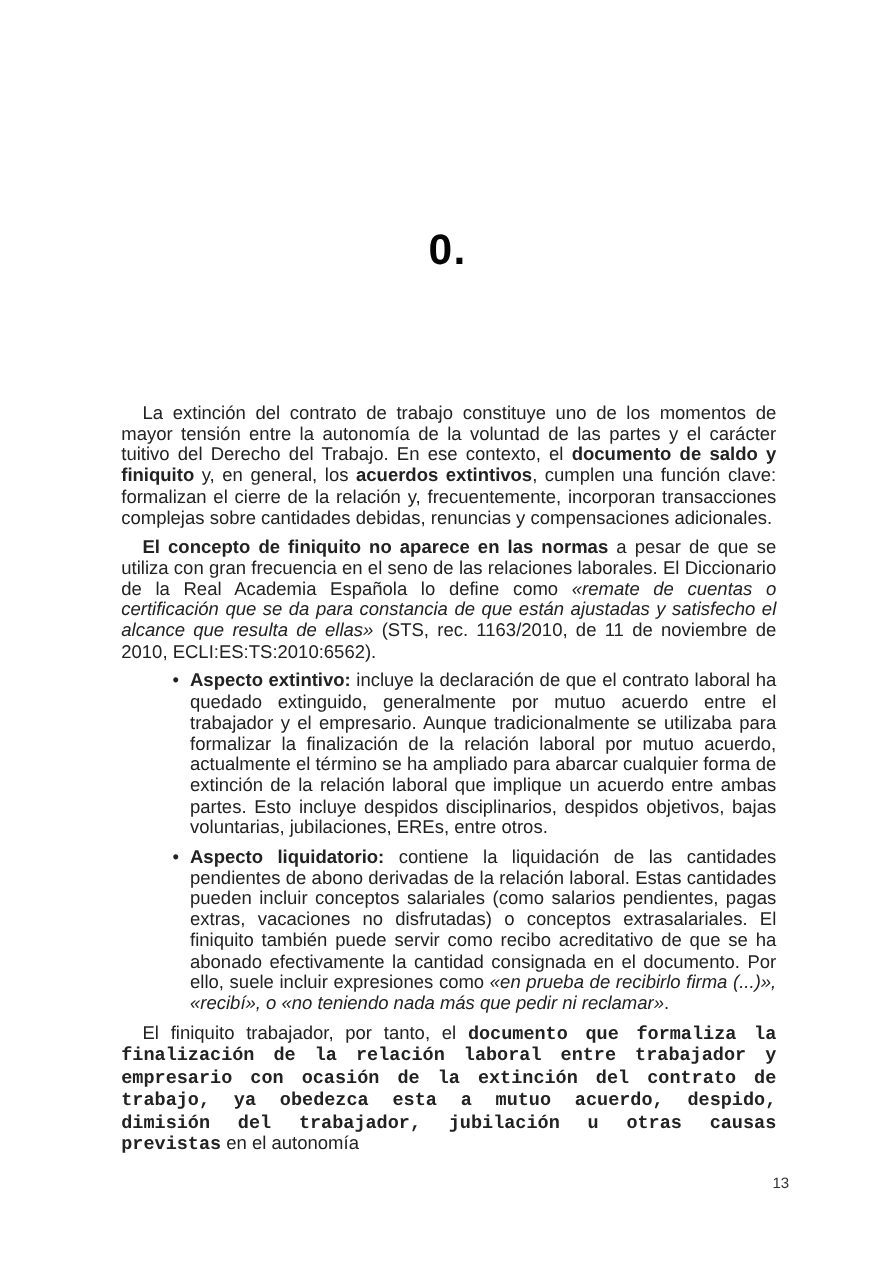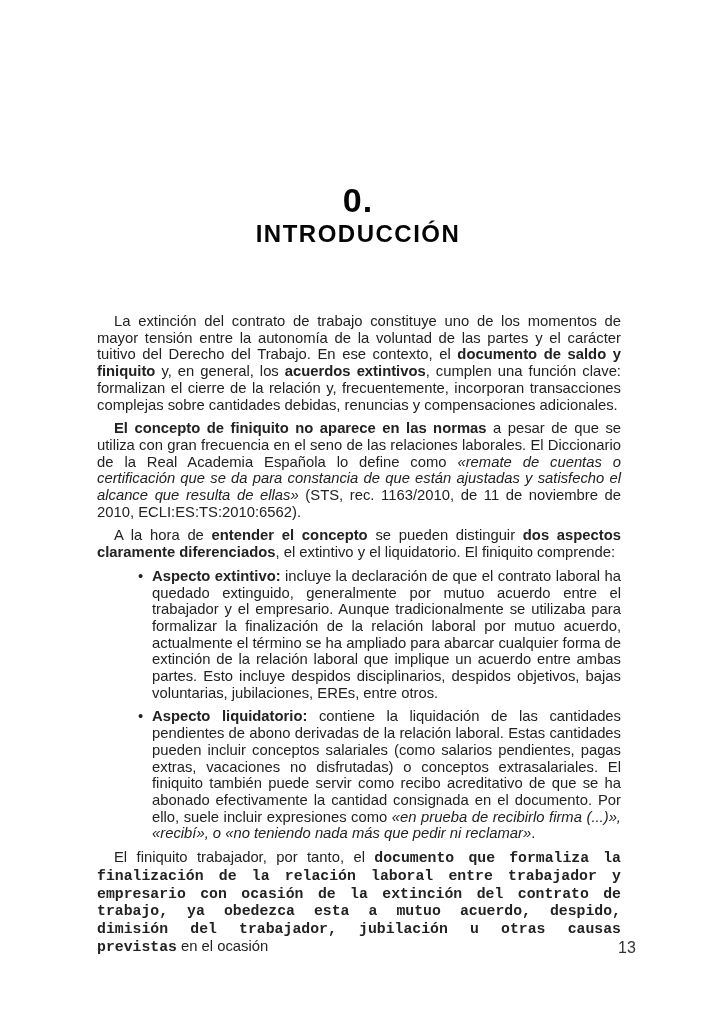--- a/index.html
+++ b/index.html
@@ -32,21 +32,21 @@
   }
   .chapter-title {
     margin: 5px 0 0 0;
     font-size: 24px;
     font-weight: 800;
     letter-spacing: 1.5px;
     line-height: 1.0;
   }
   .body-text {
     position: absolute;
-    top: 313px;
+    top: 323px;
     left: 97px;
     width: 524px;
     font-size: 14.8px;
     line-height: 16.7px;
     text-align: justify;
     color: #222222;
   }
   .para {
     margin: 0 0 7px 0;
     text-indent: 17px;
@@ -64,53 +64,51 @@
   }
   .bullet-body {
     flex: 1;
     text-align: justify;
   }
   .para:last-child { margin-bottom: 0; }
   .page-number {
     position: absolute;
     top: 939px;
     left: 618px;
-    font-size: 16px;
+    font-size: 12px;
     color: #333333;
   }
 </style>
 </head>
 <body>
 
 <div class="page">
 
   <header class="chapter-header">
     <div class="chapter-number">0.</div>
-    <h1 class="chapter-title">INTRODUCCIÓN</h1>
   </header>
 
   <main class="body-text">
 
     <p class="para"><span>La extinción del contrato de trabajo constituye uno de los momentos de mayor tensión entre la autonomía de la voluntad de las partes y el carácter tuitivo del Derecho del Trabajo. En ese contexto, el </span><span style="font-weight: 700;">documento de saldo y finiquito</span><span> y, en general, los </span><span style="font-weight: 700;">acuerdos extintivos</span><span>, cumplen una función clave: formalizan el cierre de la relación y, frecuentemente, incorporan transacciones complejas sobre cantidades debidas, renuncias y compensaciones adicionales.</span></p>
 
     <p class="para"><span style="font-weight: 700;">El concepto de finiquito no aparece en las normas</span><span> a pesar de que se utiliza con gran frecuencia en el seno de las relaciones laborales. El Diccionario de la Real Academia Española lo define como </span><span style="font-style: italic;">«remate de cuentas o certificación que se da para constancia de que están ajustadas y satisfecho el alcance que resulta de ellas»</span><span> (STS, rec. 1163/2010, de 11 de noviembre de 2010, ECLI:ES:TS:2010:6562).</span></p>
 
-    <p class="para"><span>A la hora de </span><span style="font-weight: 700;">entender el concepto</span><span> se pueden distinguir </span><span style="font-weight: 700;">dos aspectos claramente diferenciados</span><span>, el extintivo y el liquidatorio. El finiquito comprende:</span></p>
 
     <div class="bullet-item">
       <span class="bullet-marker">•</span>
       <span class="bullet-body"><span style="font-weight: 700;">Aspecto extintivo:</span><span> incluye la declaración de que el contrato laboral ha quedado extinguido, generalmente por mutuo acuerdo entre el trabajador y el empresario. Aunque tradicionalmente se utilizaba para formalizar la finalización de la relación laboral por mutuo acuerdo, actualmente el término se ha ampliado para abarcar cualquier forma de extinción de la relación laboral que implique un acuerdo entre ambas partes. Esto incluye despidos disciplinarios, despidos objetivos, bajas voluntarias, jubilaciones, EREs, entre otros.</span></span>
     </div>
 
     <div class="bullet-item">
       <span class="bullet-marker">•</span>
       <span class="bullet-body"><span style="font-weight: 700;">Aspecto liquidatorio:</span><span> contiene la liquidación de las cantidades pendientes de abono derivadas de la relación laboral. Estas cantidades pueden incluir conceptos salariales (como salarios pendientes, pagas extras, vacaciones no disfrutadas) o conceptos extrasalariales. El finiquito también puede servir como recibo acreditativo de que se ha abonado efectivamente la cantidad consignada en el documento. Por ello, suele incluir expresiones como </span><span style="font-style: italic;">«en prueba de recibirlo firma (...)», «recibí», o «no teniendo nada más que pedir ni reclamar»</span><span>.</span></span>
     </div>
 
-    <p class="para"><span>El finiquito trabajador, por tanto, el </span><span style="font-weight: 700; font-family: Liberation Mono, monospace;">documento que formaliza la finalización de la relación laboral entre trabajador y empresario con ocasión de la extinción del contrato de trabajo, ya obedezca esta a mutuo acuerdo, despido, dimisión del trabajador, jubilación u otras causas previstas</span><span> en el ocasión</span></p>
+    <p class="para"><span>El finiquito trabajador, por tanto, el </span><span style="font-weight: 700; font-family: Liberation Mono, monospace;">documento que formaliza la finalización de la relación laboral entre trabajador y empresario con ocasión de la extinción del contrato de trabajo, ya obedezca esta a mutuo acuerdo, despido, dimisión del trabajador, jubilación u otras causas previstas</span><span> en el autonomía</span></p>
 
   </main>
 
   <footer>
     <span class="page-number">13</span>
   </footer>
 
 </div>
 
 </body></html>

